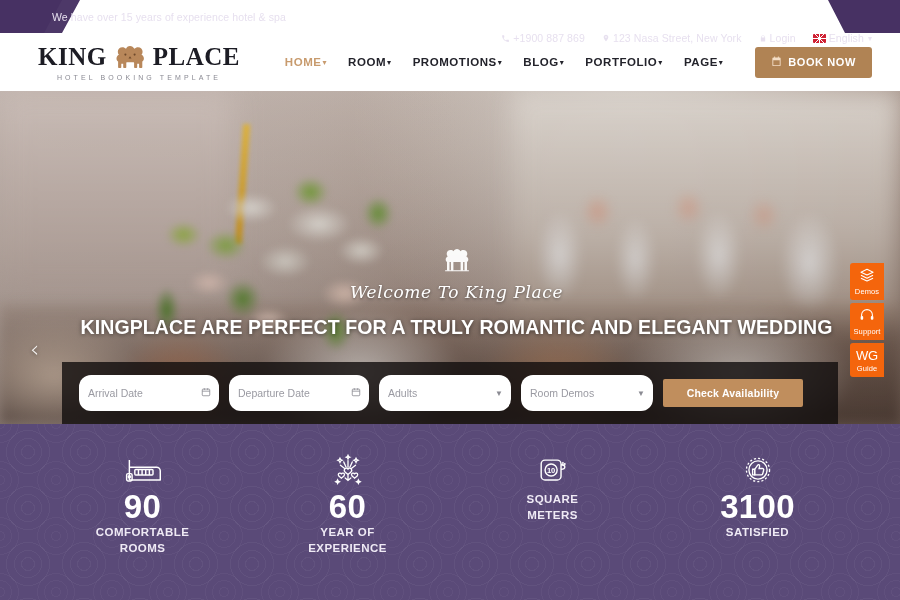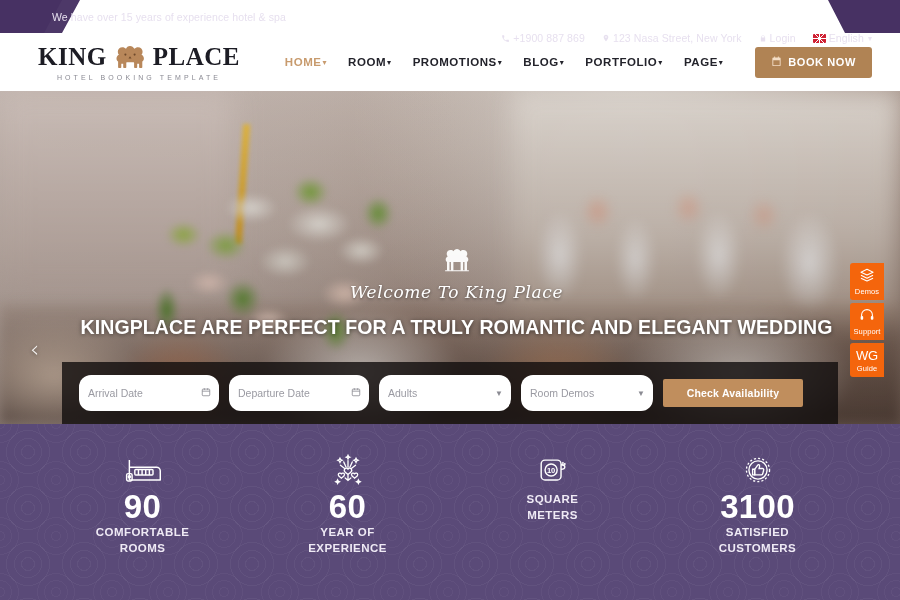--- a/index.html
+++ b/index.html
@@ -523,17 +523,16 @@
       <div class="stat-icon">
         <svg width="36" height="36" viewBox="0 0 38 38" fill="none" stroke="#fff" stroke-width="1.4">
           <circle cx="19" cy="19" r="12.2" stroke-dasharray="2.2 2.2"></circle>
           <circle cx="19" cy="19" r="9.6"></circle>
           <path d="M15.5 18.2h-2.2v6h2.2v-6z"></path>
           <path d="M15.5 18.4l3.2-4.6c.5-.7 1.6-.5 1.9.3.1.4.1.9 0 1.3l-.5 2h3.6c.9 0 1.5.8 1.3 1.6l-1 4c-.2.7-.8 1.2-1.5 1.2h-7v-5.8z"></path>
         </svg>
       </div>
       <div class="stat-num">3100</div>
       <div class="stat-l1">SATISFIED</div>
-      <div class="stat-l2">CUSTOMERS</div>
     </div>
 
   </div>
 </div>
 
 </body></html>

